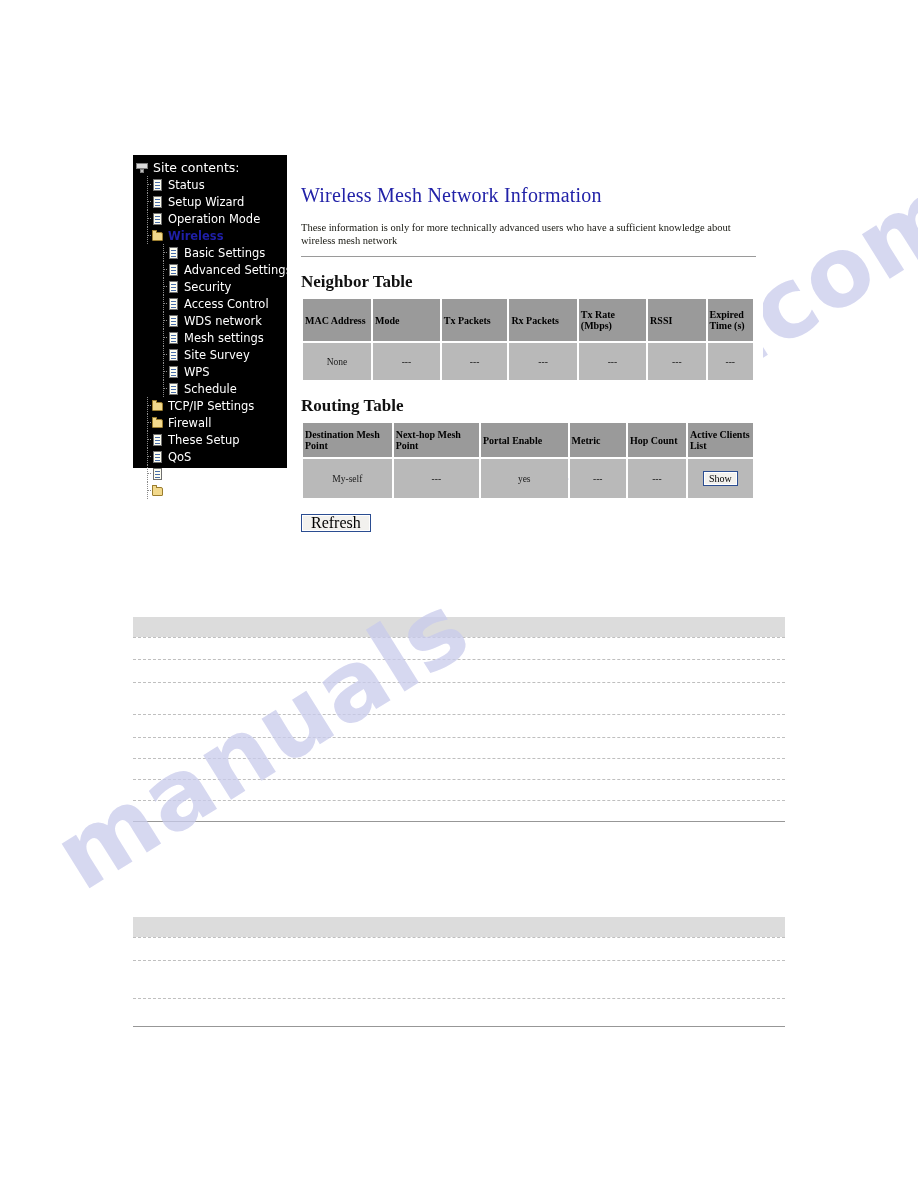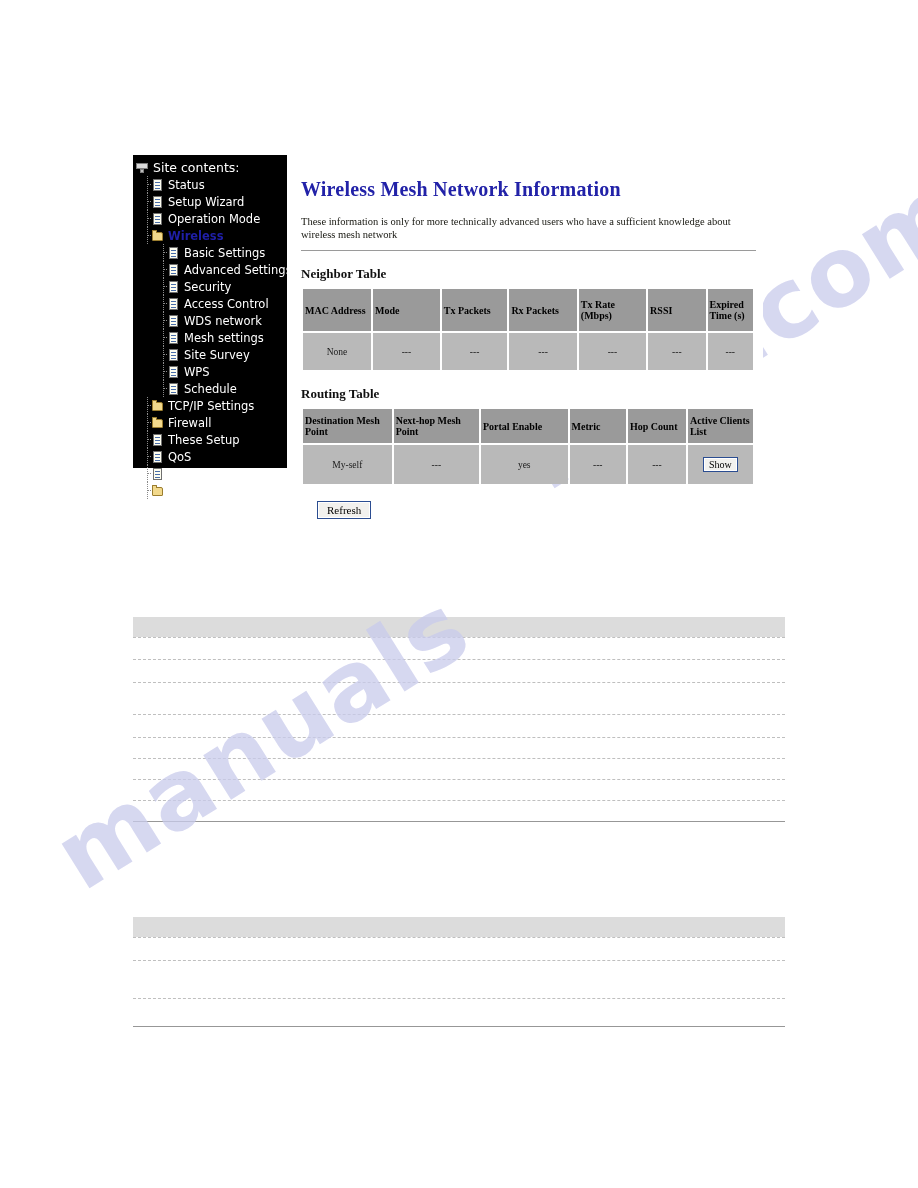--- a/index.html
+++ b/index.html
@@ -185,44 +185,44 @@
     background: #bdbdbd;
     border: 1px solid #7d7d7d;
     box-sizing: border-box;
   }
 
   
   #panel-inner { padding: 22px 8px 0 14px; }
   #page-heading {
     color: #2222a8;
     font-family: "Liberation Serif", serif;
-    font-weight: 700;
+    font-weight: 400;
     font-size: 20px;
     letter-spacing: .2px;
-    margin: 8px 0 14px 0;
+    margin: 14px 0 14px 0;
     white-space: nowrap;
   }
   #page-intro {
     font-family: "Liberation Serif", serif;
     font-size: 10.5px;
     color: #16160f;
     line-height: 13px;
     width: 455px;
     margin-bottom: 9px;
   }
   .divider {
     width: 455px;
     height: 0;
     border-top: 1px solid #9a9a9a;
     margin: 0 0 15px 0;
   }
   .table-title {
     font-family: "Liberation Serif", serif;
     font-weight: 700;
-    font-size: 13px;
+    font-size: 17px;
     color: #111;
     margin: 0 0 5px 0;
   }
   table.mesh {
     border-collapse: separate;
     border-spacing: 2px;
     font-family: "Liberation Serif", serif;
     margin: 0 0 14px 0;
   }
   table.mesh th {
@@ -263,22 +263,22 @@
     font-size: 10px;
     color: #000;
     background: #f2f1ee;
     border: 1px solid #2b4d91;
     padding: 0 6px;
     line-height: 13px;
     box-shadow: inset 0 0 0 1px #ffffff;
     cursor: pointer;
   }
   #refresh-button {
-    margin-left: 16px;
-    font-size: 11px;
+    margin-left: 0;
+    font-size: 16px;
     padding: 1px 9px;
     line-height: 14px;
   }
   #show-button { padding: 0 5px; }
 
   
   #doc-lines {
     position: absolute;
     left: 0; top: 0;
     width: 918px; height: 1188px;

